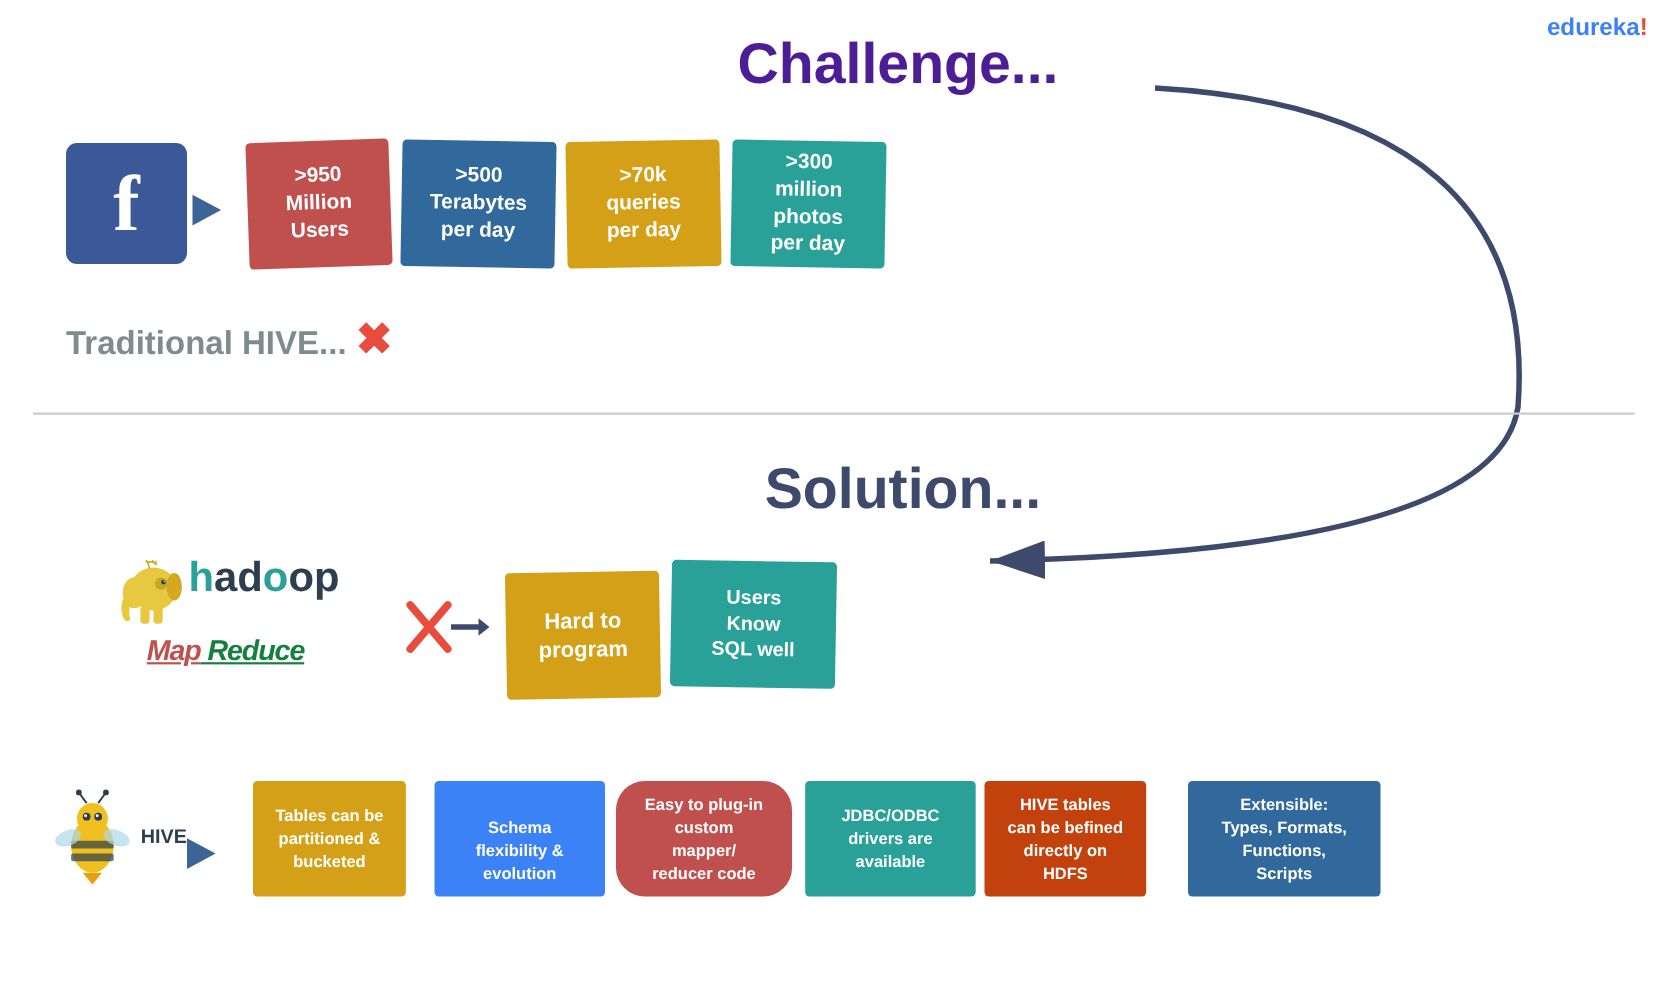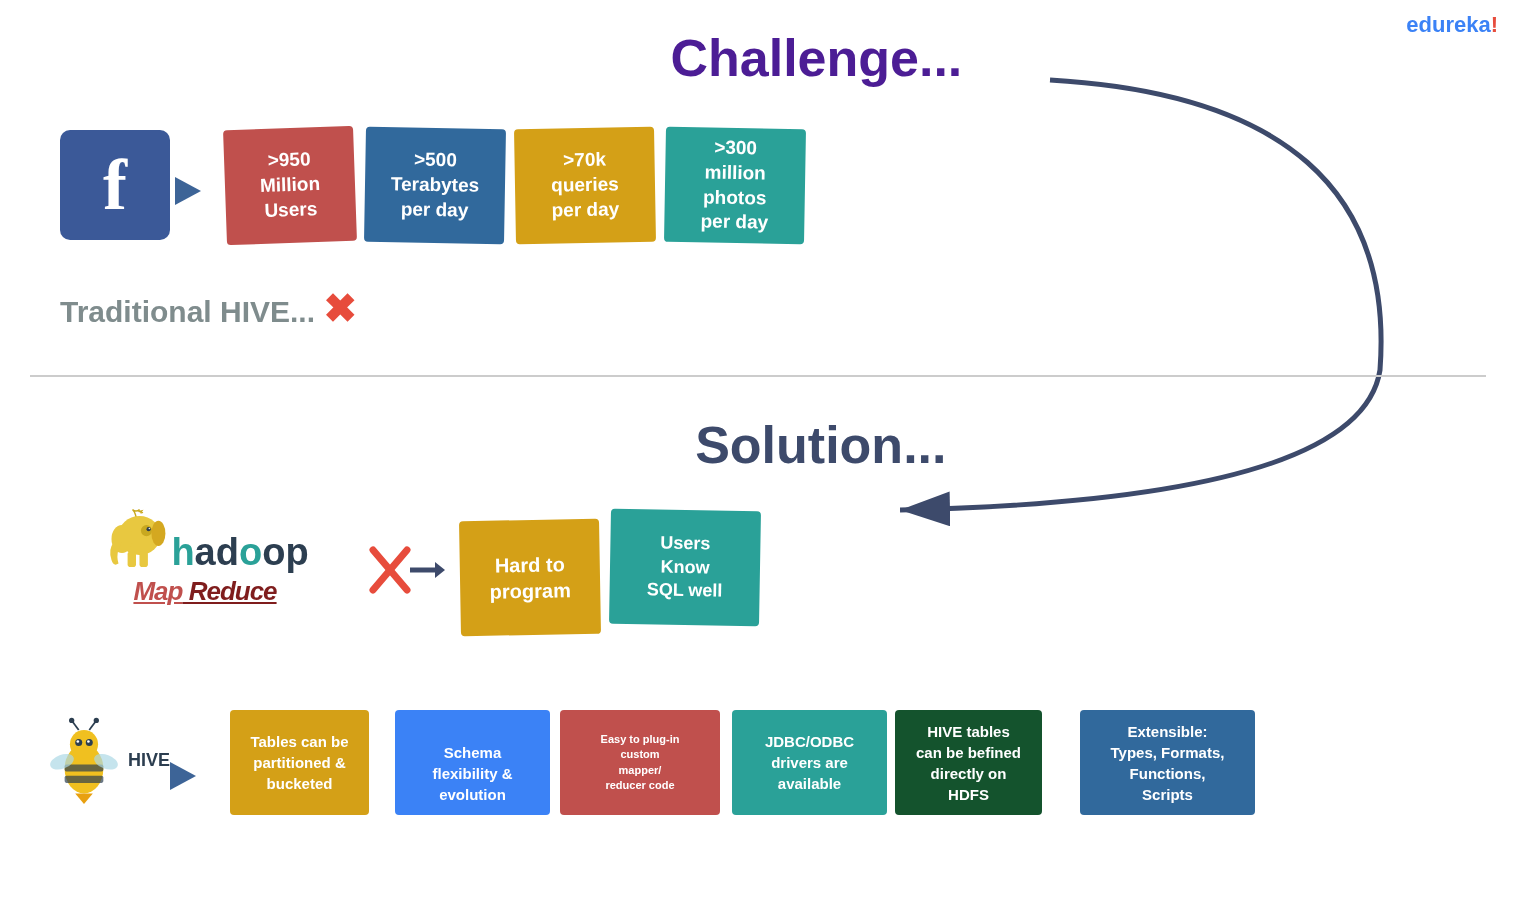--- a/index.html
+++ b/index.html
@@ -171,21 +171,21 @@
       width: 290px;
       height: 120px;
       display: flex;
       flex-direction: column;
       align-items: center;
       justify-content: center;
     }
 
     .hadoop-text-top {
       display: flex;
-      align-items: flex-end;
+      align-items: flex-start;
       margin-bottom: 2px;
     }
 
     .elephant-svg {
       width: 70px;
       height: 70px;
     }
 
     .hadoop-word {
       font-size: 38px;
@@ -291,30 +291,31 @@
       background: #3b82f6;
       left: 395px;
       width: 155px;
       font-size: 15px;
       align-items: flex-end;
     }
     .hive-box-3 {
       background: #c0504d;
       left: 560px;
       width: 160px;
-      font-size: 11px;
+      font-size: 15px;
+      border-radius: 26px;
     }
     .hive-box-4 {
       background: #2aa198;
       left: 732px;
       width: 155px;
       font-size: 15px;
     }
     .hive-box-5 {
-      background: #14532d;
+      background: #c2410c;
       left: 895px;
       width: 147px;
       font-size: 15px;
     }
     .hive-box-6 {
       background: #31699c;
       left: 1080px;
       width: 175px;
       font-size: 15px;
     }
@@ -397,21 +398,21 @@
 
       <path d="M 50 18 Q 48 10 45 8 Q 50 12 55 8 Q 52 12 58 10 Q 55 14 60 12" stroke="#c8a820" stroke-width="2" fill="none"></path>
     </svg>
     <div>
       <span class="hadoop-word">
         <span class="hadoop-h">h</span><span class="hadoop-a">a</span><span class="hadoop-d">d</span><span class="hadoop-o">o</span><span class="hadoop-o2">o</span><span class="hadoop-p">p</span>
       </span>
     </div>
   </div>
   <div class="mapreduce-text">
-    <span style="color:#c0504d">Map</span><span style="color:#7f1d1d"> Reduce</span>
+    <span style="color:#c0504d">Map</span><span style="color:#15803d"> Reduce</span>
   </div>
 </div>
 
 <div class="cross-arrow">
   <svg width="80" height="60" viewBox="0 0 80 60" xmlns="http://www.w3.org/2000/svg">
 
     <line x1="8" y1="10" x2="42" y2="50" stroke="#e74c3c" stroke-width="7" stroke-linecap="round"></line>
     <line x1="42" y1="10" x2="8" y2="50" stroke="#e74c3c" stroke-width="7" stroke-linecap="round"></line>
 
     <line x1="45" y1="30" x2="75" y2="30" stroke="#3d4a6b" stroke-width="5"></line>

